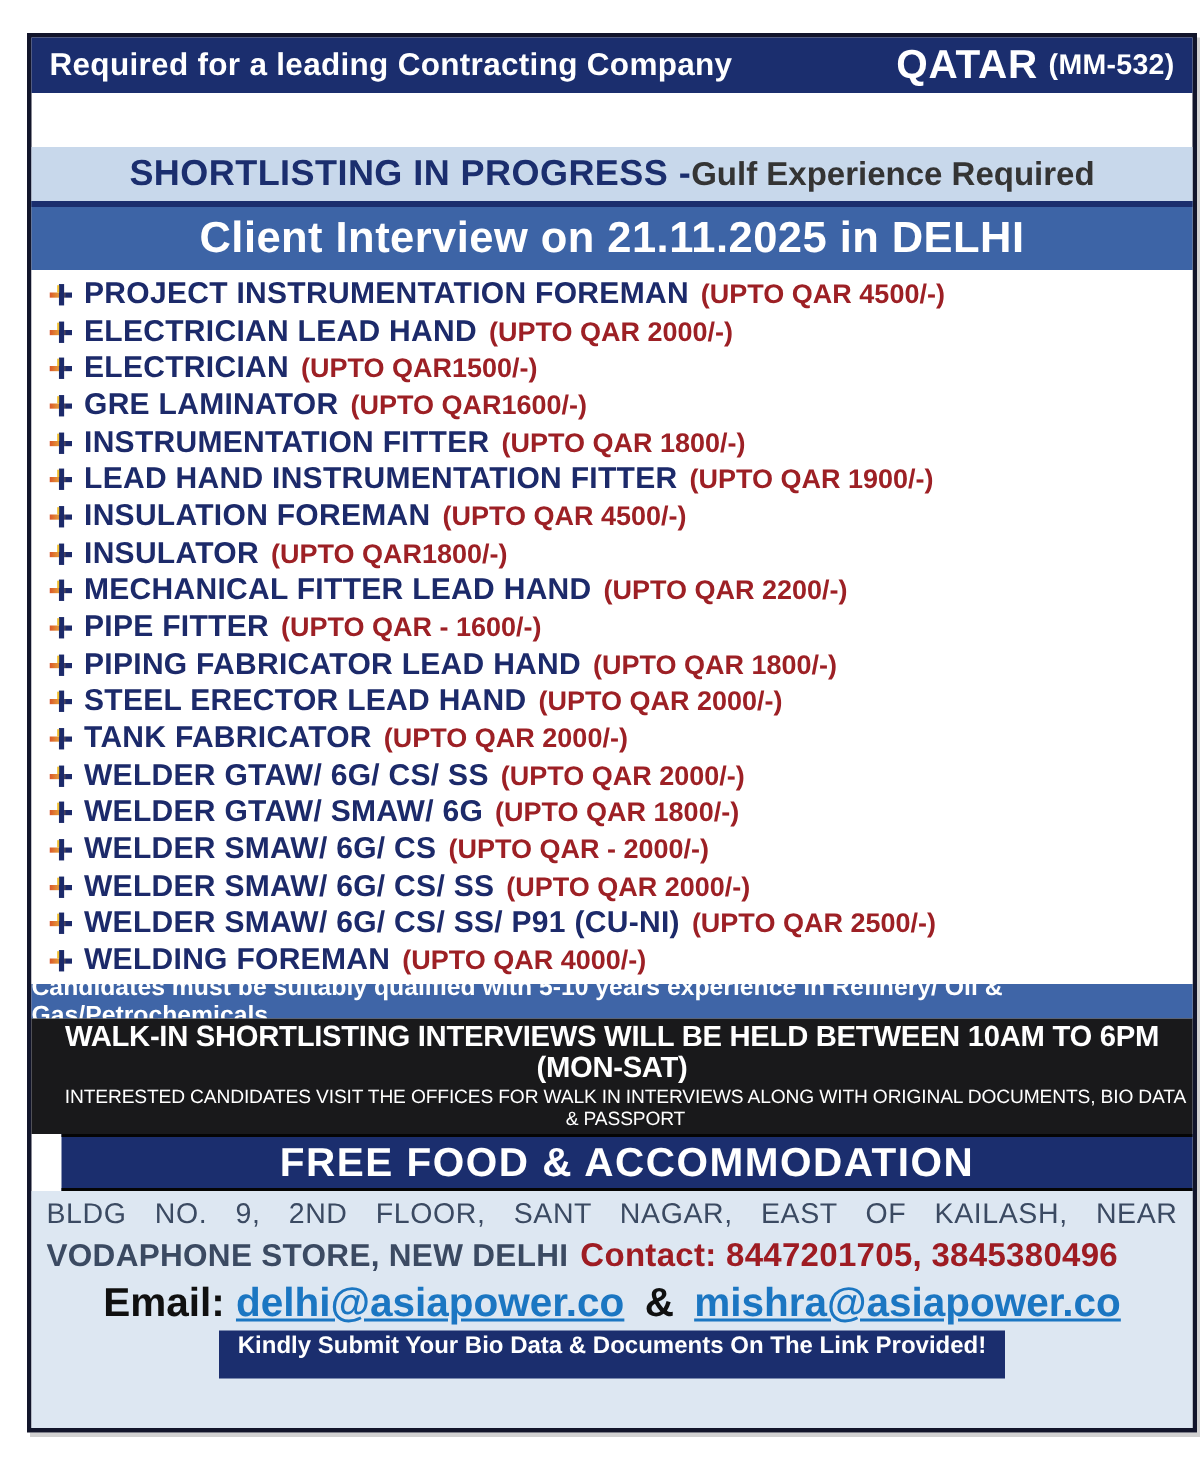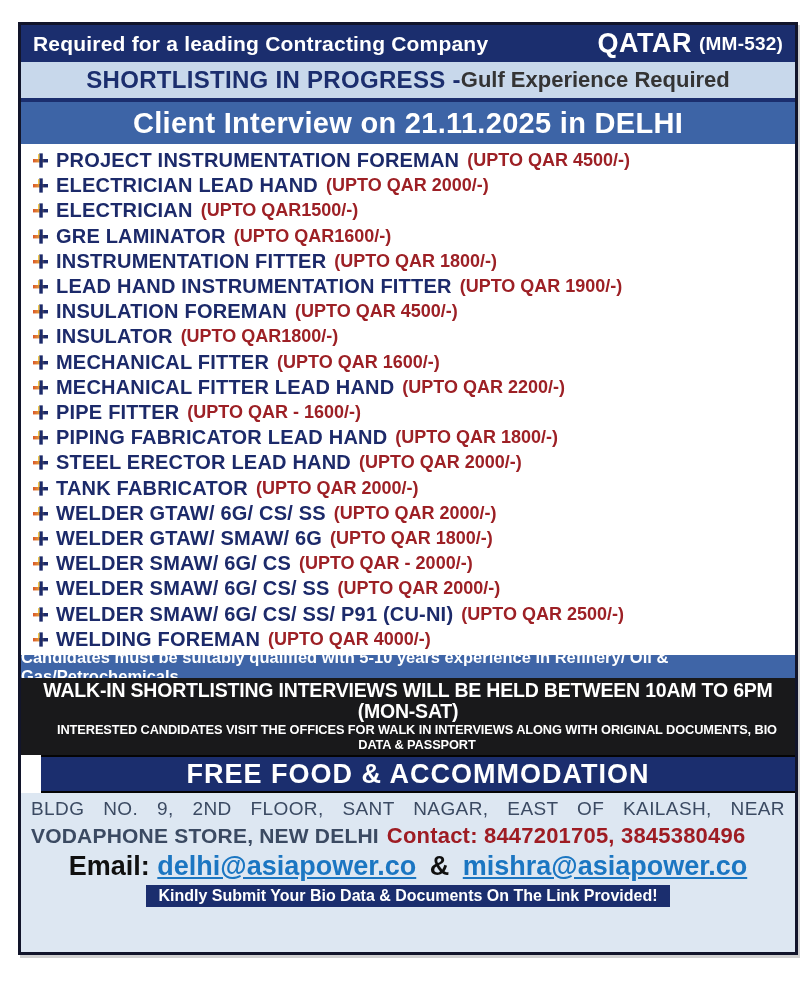--- a/index.html
+++ b/index.html
@@ -18,21 +18,21 @@
   .bar-top{
     background:var(--header_navy,#1b2e6e);color:#fff;height:37px;flex:0 0 37px;
     display:flex;align-items:center;justify-content:space-between;
     padding:0 12px;font-weight:bold;font-size:21px;letter-spacing:0.2px;
   }
   .country-wrap{display:flex;align-items:center;gap:7px;text-align:center;}
   .country{font-size:27px;letter-spacing:0.5px;}
   .code{font-size:19px;}
   .bar-shortlist{
     background:var(--light_blue_bar,#c8d8eb);height:36px;flex:0 0 36px;
-    display:flex;align-items:center;justify-content:center;font-weight:bold;
+    display:flex;align-items:center;justify-content:center;font-weight:bold;margin-top:36px;
   }
   .shortlist-main{color:var(--header_navy,#1b2e6e);font-size:24px;letter-spacing:0.3px;}
   .shortlist-sub{color:#343434;font-size:22px;}
   .bar-interview{
     background:var(--interview_blue,#3d64a6);border-top:4px solid var(--header_navy,#1b2e6e);
     height:42px;flex:0 0 42px;color:#fff;font-weight:bold;font-size:29px;
     display:flex;align-items:center;justify-content:center;letter-spacing:0.3px;
   }
   
   .job-list{
@@ -46,21 +46,21 @@
   .job-salary{color:var(--salary_red,#9d2025);font-weight:bold;font-size:18px;}
   
   .bar-qualify{
     background:var(--qualify_blue,#3f65a7);color:#fff;font-weight:bold;font-size:16.5px;
     height:23px;flex:0 0 23px;display:flex;align-items:center;justify-content:center;
   }
   .bar-black{
     background:#19191b;color:#fff;text-align:center;flex:0 0 auto;padding:2px 0 3px;
   }
   .walkin-line{font-weight:bold;font-size:19.5px;line-height:21px;letter-spacing:-0.2px;}
-  .visit-line{font-weight:bold;font-size:12.8px;line-height:15px;letter-spacing:-0.1px;margin-left:18px;}
+  .visit-line{font-weight:normal;font-size:12.8px;line-height:15px;letter-spacing:-0.1px;margin-left:18px;}
   .bar-freefood{
     background:var(--header_navy,#1b2e6e);color:#fff;font-weight:bold;font-size:27px;
     height:34px;flex:0 0 34px;display:flex;align-items:center;justify-content:center;
     letter-spacing:1px;border-top:2px solid #050505;border-bottom:2px solid #050505;margin-left:20px;
   }
   
   .footer{
     background:var(--footer_bg,#dde7f2);flex:1 0 auto;
     padding:3px 10px 3px;display:flex;flex-direction:column;
   }
@@ -74,21 +74,21 @@
   }
   .contact{color:var(--contact_red,#9e1c23);font-size:22px;margin-left:8px;}
   .email-line{
     text-align:center;font-weight:bold;font-size:27px;line-height:31px;color:#101010;margin-top:2px;
     white-space:nowrap;
   }
   .email-link{color:var(--link_blue,#1b76c2);text-decoration:underline;cursor:pointer;}
   .amp{margin:0 6px;}
   .submit-bar{
     background:var(--header_navy,#1b2e6e);color:#fff;font-weight:bold;font-size:16px;
-    width:fit-content;margin:3px auto 0;padding:1px 12px 2px;line-height:19px;
+    width:fit-content;margin:3px auto 0;padding:1px 12px 12px;line-height:19px;
   }
 </style>
 </head>
 <body>
 
 <div class="poster">
 
   <div class="bar-top">
     <span>Required for a leading Contracting Company</span>
     <span class="country-wrap">
@@ -250,38 +250,20 @@
         </defs>
         <rect x="0" y="8" width="20" height="4.6" fill="url(#bulletGrad)"></rect>
         <rect x="8.4" y="0.5" width="4.6" height="19" fill="#1c2a6a"></rect>
         <rect x="6.8" y="1.5" width="1.8" height="6.5" fill="#f2c233"></rect>
       </svg>
     </span>
     <span class="job-title">INSULATOR</span>
     <span class="job-salary">(UPTO QAR1800/-)</span>
   </div>
 
-  <div class="job-row">
-    <span class="bullet">
-      <svg viewBox="0 0 20 20" aria-hidden="true">
-        <defs>
-          <linearGradient id="bulletGrad" x1="0" y1="0" x2="1" y2="0">
-            <stop offset="0" stop-color="#d8542a"></stop>
-            <stop offset="0.45" stop-color="#e8a23a"></stop>
-            <stop offset="0.75" stop-color="#1c2a6a"></stop>
-          </linearGradient>
-        </defs>
-        <rect x="0" y="8" width="20" height="4.6" fill="url(#bulletGrad)"></rect>
-        <rect x="8.4" y="0.5" width="4.6" height="19" fill="#1c2a6a"></rect>
-        <rect x="6.8" y="1.5" width="1.8" height="6.5" fill="#f2c233"></rect>
-      </svg>
-    </span>
-    <span class="job-title">MECHANICAL FITTER</span>
-    <span class="job-salary">(UPTO QAR 1600/-)</span>
-  </div>
 
   <div class="job-row">
     <span class="bullet">
       <svg viewBox="0 0 20 20" aria-hidden="true">
         <defs>
           <linearGradient id="bulletGrad" x1="0" y1="0" x2="1" y2="0">
             <stop offset="0" stop-color="#d8542a"></stop>
             <stop offset="0.45" stop-color="#e8a23a"></stop>
             <stop offset="0.75" stop-color="#1c2a6a"></stop>
           </linearGradient>

